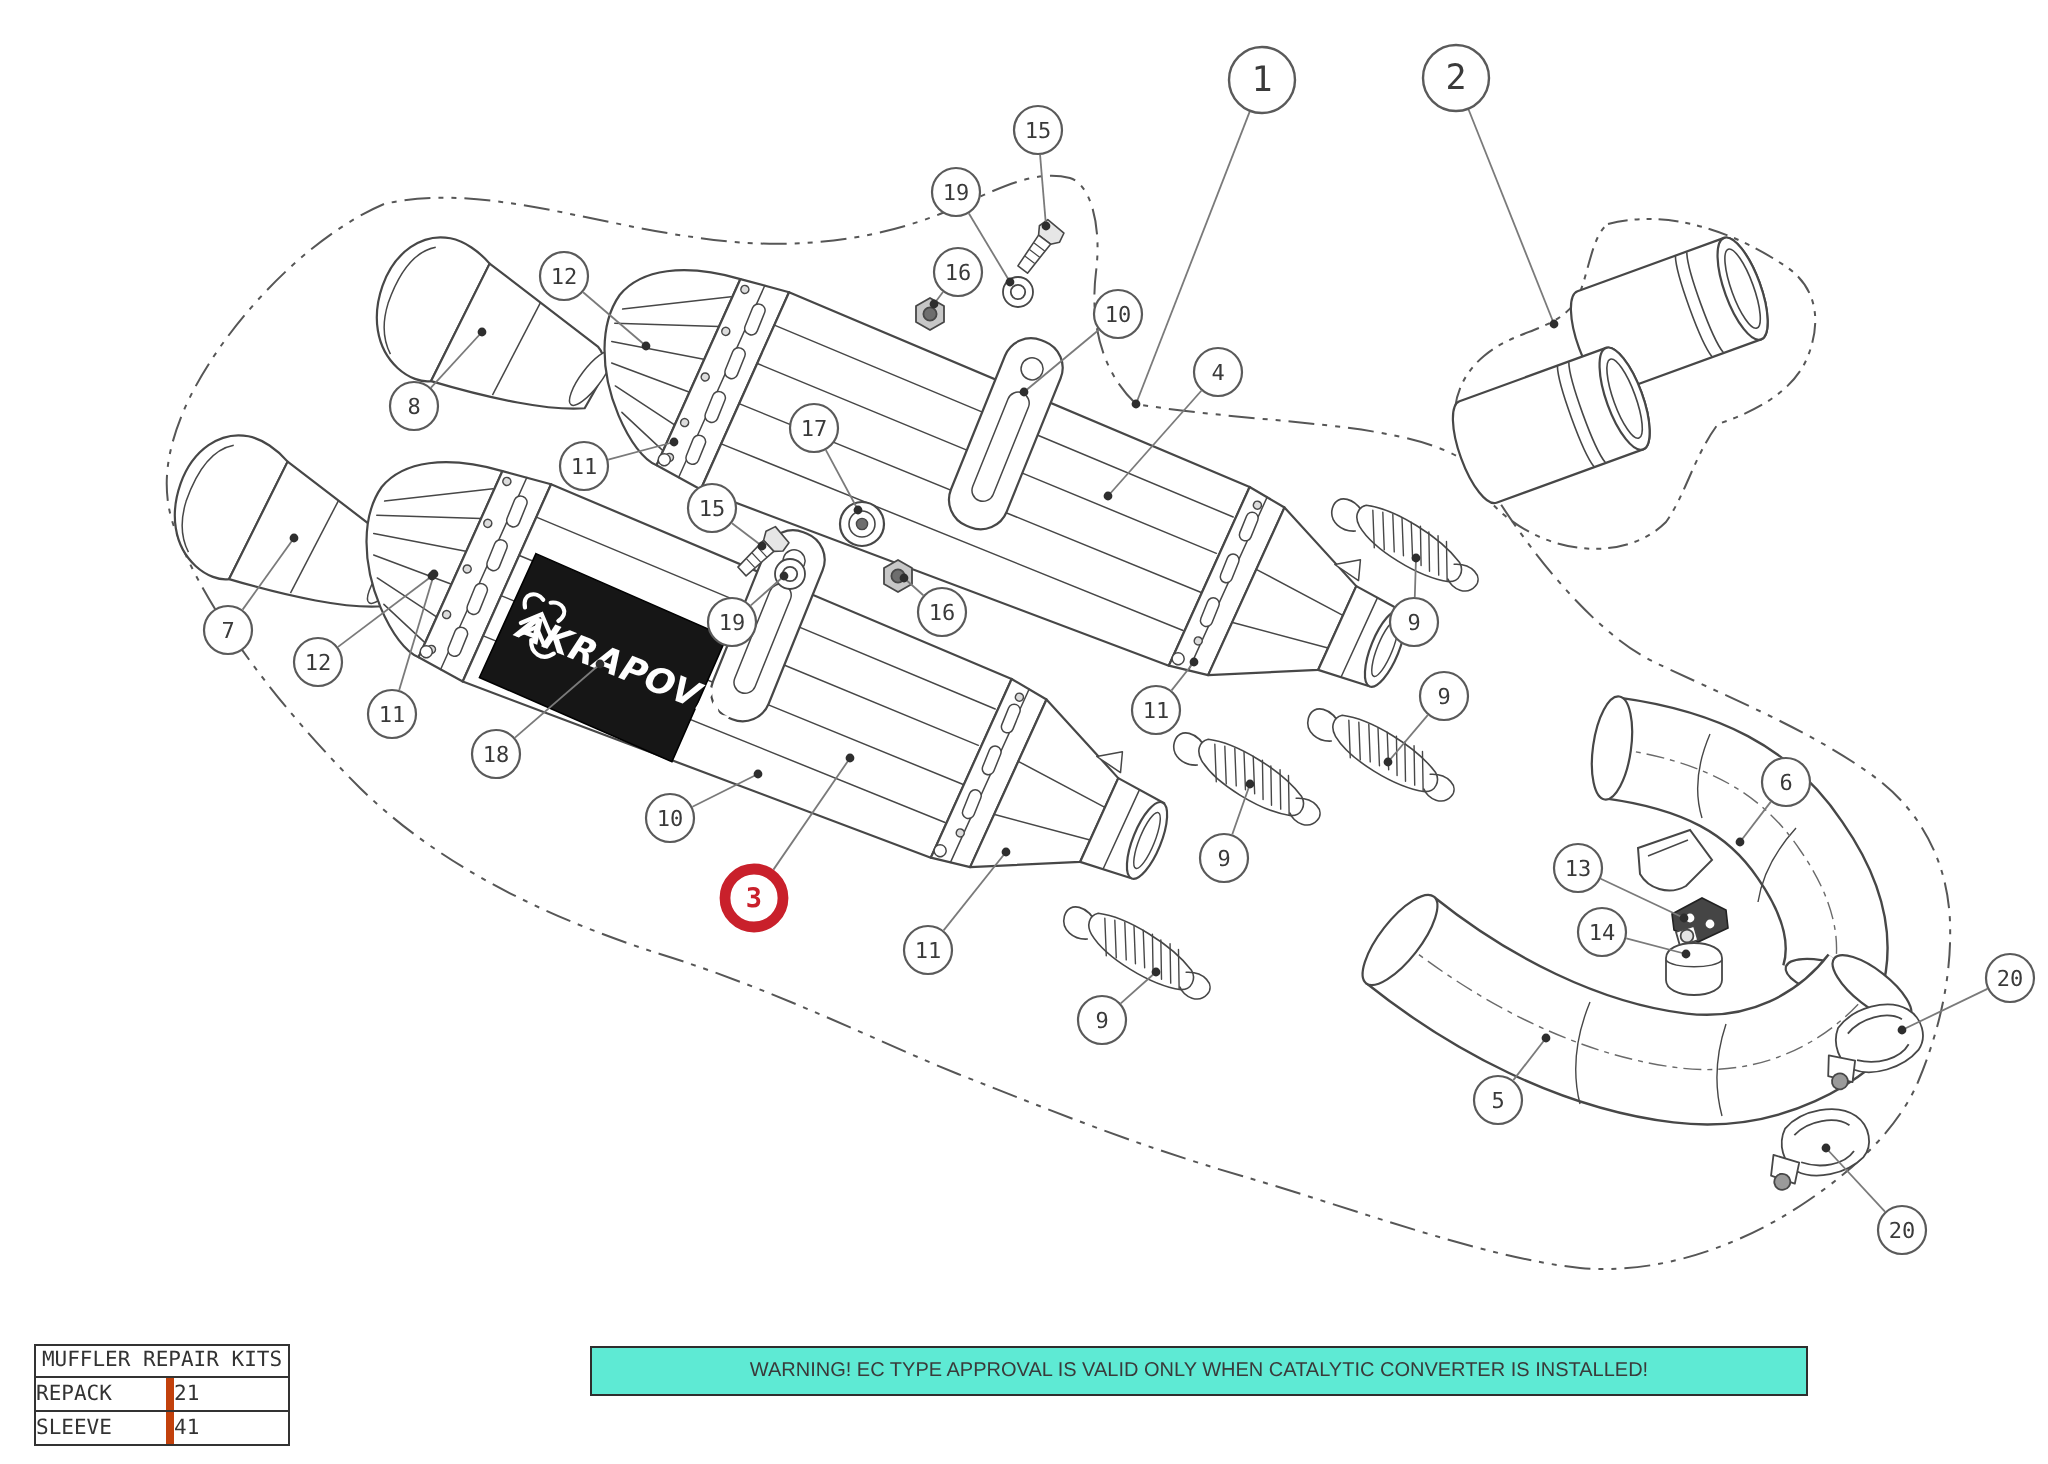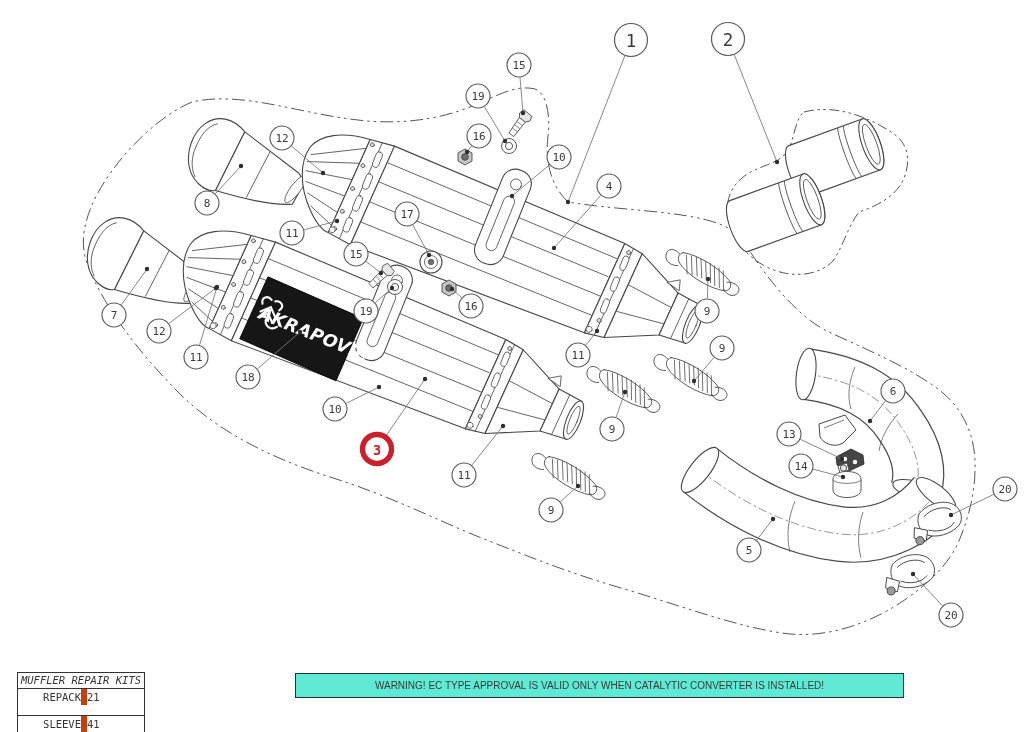--- a/index.html
+++ b/index.html
@@ -2,24 +2,24 @@
 <html><head>
 <meta charset="utf-8">
 <style>
   html,body{margin:0;padding:0;background:#fff;}
   .stage{position:relative;width:1024px;height:732px;background:#fff;overflow:hidden;
          font-family:"DejaVu Sans Mono", monospace;}
   svg{position:absolute;left:0;top:0;}
   .kit-table{position:absolute;left:17px;top:672px;width:126px;border:1.2px solid #333;
              background:#fff;font-size:10.5px;color:#333;}
   .kit-title{height:15px;line-height:15px;text-align:center;border-bottom:1px solid #333;
-             letter-spacing:0px;font-style:italic;}
+             letter-spacing:0px;}
   .kit-row{display:grid;grid-template-columns:69px 1fr;height:16px;line-height:16px;}
-  .kit-row + .kit-row{border-top:1px solid #333;margin-top:10px;}
-  .kit-cell-l{text-align:right;border-right:6px solid #c2410c;}
+  .kit-row + .kit-row{border-top:1px solid #333;}
+  .kit-cell-l{text-align:left;border-right:4px solid #c2410c;}
   .kit-cell-r{text-align:left;}
   .warning-box{position:absolute;left:295px;top:673px;width:607px;height:23px;
                border:1.5px solid #2e2e2e;background:#5eead4;text-align:center;line-height:23px;
                font-family:"Liberation Sans", sans-serif;font-size:10px;color:#3a3a3a;
                white-space:nowrap;}
 </style>
 </head>
 <body>
 
 <div class="stage">

